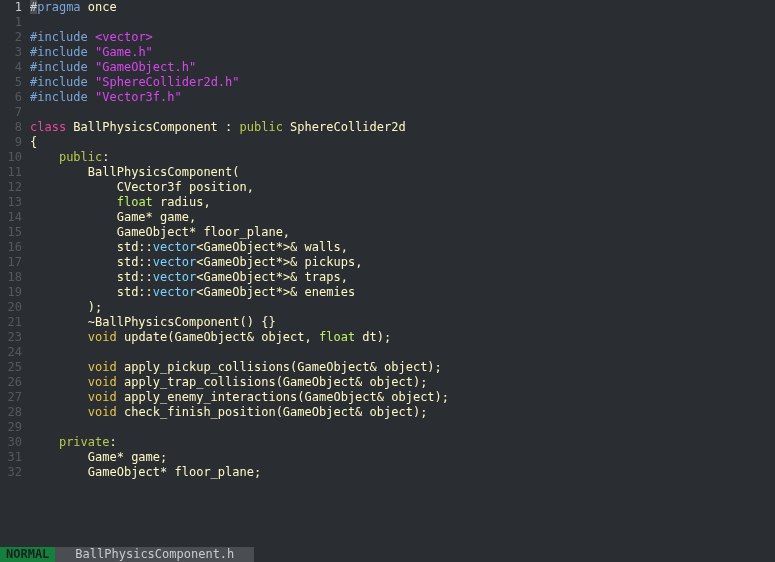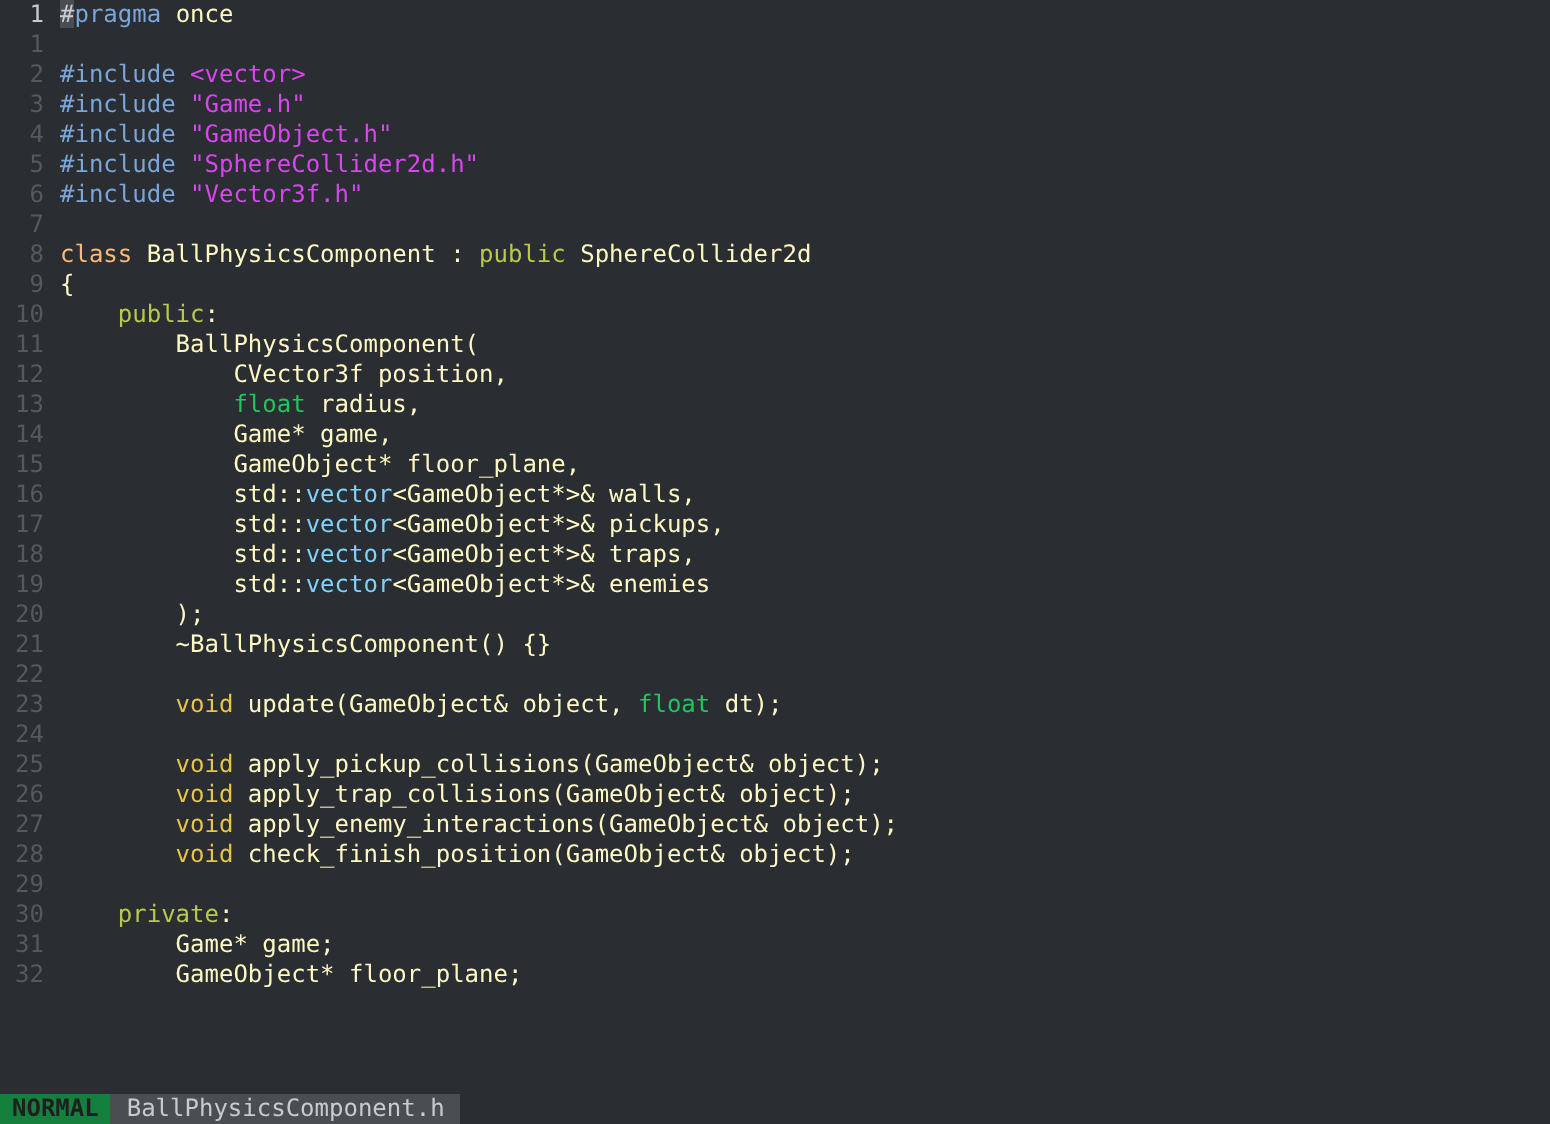--- a/index.html
+++ b/index.html
@@ -36,42 +36,42 @@
     flex-shrink: 0;
   }
   .gutter.current { color: #c8ccd0; }
   .code { flex: 1; }
   .cursor-cell {
     background: #4a4e53;
     color: #c8ccd0;
   }
   .tk-keyword { color: #7aa6da; }
   .tk-string { color: #d946ef; }
-  .tk-classkw { color: #fdba74; margin-top: 16px; }
+  .tk-classkw { color: #ec4899; margin-top: 16px; }
   .tk-builtin { color: #7dd3fc; }
   .tk-public { color: #b9ca4a; }
   .tk-modifier { color: #e7c547; }
-  .tk-param { color: #22c55e; }
+  .tk-param { color: #bef264; }
   .tk-default { color: #fef9c3; }
   .statusbar {
     display: flex;
     height: 15px;
     font-size: 12px;
     background: #2a2e33;
   }
   .status-mode {
     background: #15803d;
     color: #1d1f21;
     padding: 0 6px;
     font-weight: bold;
   }
   .status-file {
     background: #4a4e53;
     color: #c8ccd0;
-    padding: 0 8px;
+    padding: 0 20px;
   }
   .status-rest { flex: 1; }
 </style>
 </head>
 <body>
 
 <div class="editor">
   <div class="code-area" id="code-area">
       <div class="line"><span class="gutter current">1</span><span class="code"><span class="cursor-cell">#</span><span class="tk-keyword">pragma</span><span class="tk-default"> once</span></span></div>
       <div class="line"><span class="gutter">1</span><span class="code"> </span></div>
@@ -88,21 +88,20 @@
       <div class="line"><span class="gutter">12</span><span class="code"><span class="tk-default">            CVector3f position,</span></span></div>
       <div class="line"><span class="gutter">13</span><span class="code"><span class="tk-default">            </span><span class="tk-param">float</span><span class="tk-default"> radius,</span></span></div>
       <div class="line"><span class="gutter">14</span><span class="code"><span class="tk-default">            Game* game,</span></span></div>
       <div class="line"><span class="gutter">15</span><span class="code"><span class="tk-default">            GameObject* floor_plane,</span></span></div>
       <div class="line"><span class="gutter">16</span><span class="code"><span class="tk-default">            std::</span><span class="tk-builtin">vector</span><span class="tk-default">&lt;GameObject*&gt;&amp; walls,</span></span></div>
       <div class="line"><span class="gutter">17</span><span class="code"><span class="tk-default">            std::</span><span class="tk-builtin">vector</span><span class="tk-default">&lt;GameObject*&gt;&amp; pickups,</span></span></div>
       <div class="line"><span class="gutter">18</span><span class="code"><span class="tk-default">            std::</span><span class="tk-builtin">vector</span><span class="tk-default">&lt;GameObject*&gt;&amp; traps,</span></span></div>
       <div class="line"><span class="gutter">19</span><span class="code"><span class="tk-default">            std::</span><span class="tk-builtin">vector</span><span class="tk-default">&lt;GameObject*&gt;&amp; enemies</span></span></div>
       <div class="line"><span class="gutter">20</span><span class="code"><span class="tk-default">        );</span></span></div>
       <div class="line"><span class="gutter">21</span><span class="code"><span class="tk-default">        ~BallPhysicsComponent() {}</span></span></div>
-      <div class="line"><span class="gutter">22</span><span class="code"> </span></div>
       <div class="line"><span class="gutter">23</span><span class="code"><span class="tk-default">        </span><span class="tk-modifier">void</span><span class="tk-default"> update(GameObject&amp; object, </span><span class="tk-param">float</span><span class="tk-default"> dt);</span></span></div>
       <div class="line"><span class="gutter">24</span><span class="code"> </span></div>
       <div class="line"><span class="gutter">25</span><span class="code"><span class="tk-default">        </span><span class="tk-modifier">void</span><span class="tk-default"> apply_pickup_collisions(GameObject&amp; object);</span></span></div>
       <div class="line"><span class="gutter">26</span><span class="code"><span class="tk-default">        </span><span class="tk-modifier">void</span><span class="tk-default"> apply_trap_collisions(GameObject&amp; object);</span></span></div>
       <div class="line"><span class="gutter">27</span><span class="code"><span class="tk-default">        </span><span class="tk-modifier">void</span><span class="tk-default"> apply_enemy_interactions(GameObject&amp; object);</span></span></div>
       <div class="line"><span class="gutter">28</span><span class="code"><span class="tk-default">        </span><span class="tk-modifier">void</span><span class="tk-default"> check_finish_position(GameObject&amp; object);</span></span></div>
       <div class="line"><span class="gutter">29</span><span class="code"> </span></div>
       <div class="line"><span class="gutter">30</span><span class="code"><span class="tk-default">    </span><span class="tk-public">private</span><span class="tk-default">:</span></span></div>
       <div class="line"><span class="gutter">31</span><span class="code"><span class="tk-default">        Game* game;</span></span></div>
       <div class="line"><span class="gutter">32</span><span class="code"><span class="tk-default">        GameObject* floor_plane;</span></span></div>

